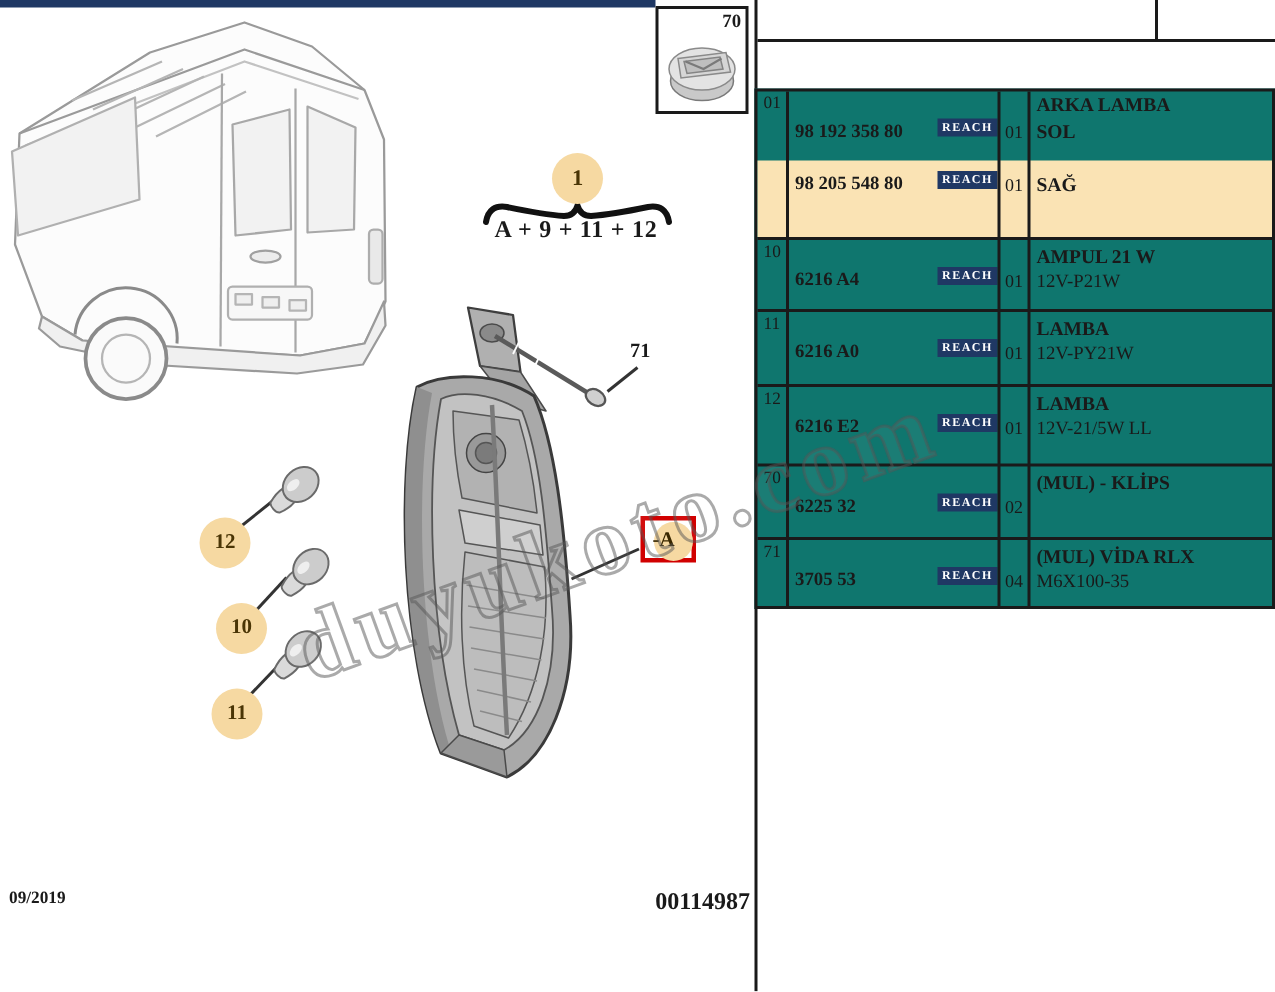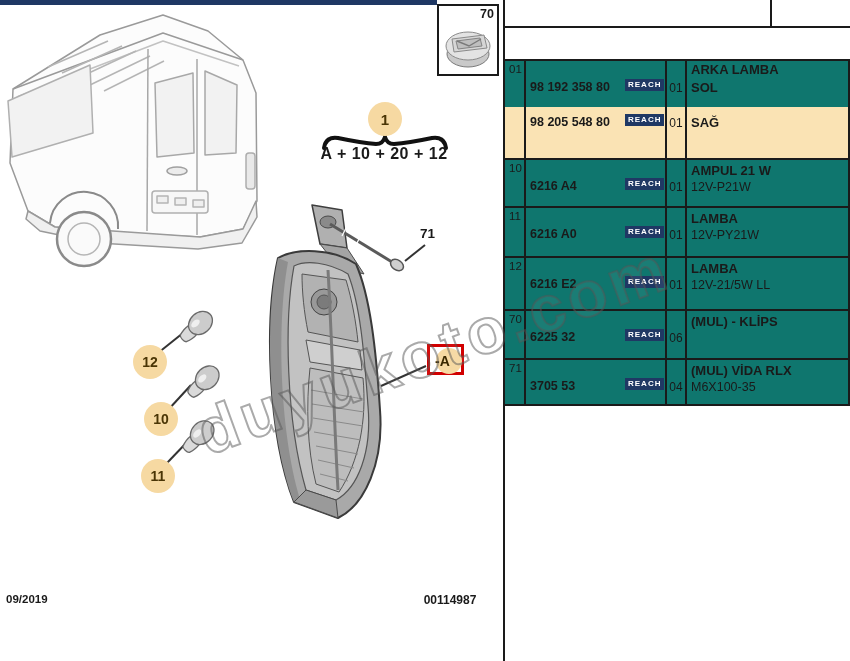--- a/index.html
+++ b/index.html
@@ -1,17 +1,17 @@
 <!DOCTYPE html>
 <html><head>
 <meta charset="utf-8">
 <style>
   html,body{margin:0;padding:0;background:#ffffff;}
   #stage{position:relative;width:850px;height:661px;background:#fff;overflow:hidden;
-         font-family:Liberation Sans, sans-serif;color:#1a1a1a;}
+         font-family:Liberation Serif, serif;color:#1a1a1a;}
   
   .topbar{position:absolute;left:0;top:0;width:437px;height:5px;background:#1f3864;}
   .vline-main{position:absolute;left:503px;top:0;width:2px;height:661px;background:#1a1a1a;}
   .hdr-vline{position:absolute;left:770px;top:0;width:2px;height:28px;background:#1a1a1a;}
   .hdr-bottom{position:absolute;left:505px;top:26px;width:345px;height:2px;background:#1a1a1a;}
   .hdr-text{position:absolute;left:512px;top:4px;font-size:17px;letter-spacing:.5px;white-space:nowrap;}
   .hdr-text b{font-weight:bold;}
   
   .clipbox{position:absolute;left:437px;top:4px;width:62px;height:72px;border:2px solid #1a1a1a;
            background:#fff;box-sizing:border-box;}
@@ -45,21 +45,21 @@
   .c11{left:141px;top:459px;width:34px;height:34px;font-size:14px;}
   .formula{position:absolute;left:320px;top:145px;width:128px;text-align:center;font-size:16px;
            font-weight:bold;letter-spacing:.5px;z-index:6;}
   .lbl71{position:absolute;left:420px;top:226px;font-size:13.5px;font-weight:bold;z-index:6;}
   .aref{position:absolute;left:427px;top:344px;width:37px;height:31px;border:3px solid #d10000;
         background:#fff;box-sizing:border-box;z-index:6;}
   .aref .dot{position:absolute;right:-1px;top:1px;width:26px;height:26px;border-radius:50%;background:#f6d9a2;}
   .aref .lbl{position:absolute;left:5px;top:6px;font-size:14px;font-weight:bold;color:#3a2800;z-index:2;}
   
   .f-date{position:absolute;left:6px;top:593px;font-size:11.5px;font-weight:bold;}
-  .f-doc{position:absolute;left:400px;top:593px;width:100px;text-align:center;font-size:12px;font-weight:bold;}
+  .f-doc{position:absolute;left:400px;top:593px;width:100px;text-align:right;font-size:16px;font-weight:bold;}
   
   .wm{position:absolute;left:200px;top:398px;font-size:64px;font-weight:bold;letter-spacing:5px;
       white-space:nowrap;transform:rotate(-20deg);transform-origin:0 50%;
       color:rgba(255,255,255,0.05);-webkit-text-stroke:2px rgba(85,85,85,0.5);
       z-index:50;pointer-events:none;}
   svg{position:absolute;}
 </style>
 </head>
 <body>
 
@@ -153,21 +153,21 @@
       <span class="badge">REACH</span>
       <span class="qty">01</span>
       <span class="desc1">LAMBA</span>
       <span class="desc2">12V-21/5W LL</span>
     </div>
 
     <div class="trow" style="height:49px">
       <span class="ref">70</span>
       <span class="part">6225 32</span>
       <span class="badge">REACH</span>
-      <span class="qty">06</span>
+      <span class="qty">02</span>
       <span class="desc1">(MUL) - KLİPS</span>
       <span class="desc2"></span>
     </div>
 
     <div class="trow" style="height:46px">
       <span class="ref">71</span>
       <span class="part">3705 53</span>
       <span class="badge">REACH</span>
       <span class="qty">04</span>
       <span class="desc1">(MUL) VİDA RLX</span>
@@ -231,21 +231,21 @@
       <ellipse cx="2" cy="-3" rx="5" ry="3" fill="#efefef" stroke="none"></ellipse>
     </g>
     <g transform="translate(198,437) rotate(-46)">
       <path d="M-17,-4.5 C-11,-6.5 -8,-6.5 -5,-6 L-5,6 C-8,6.5 -11,6.5 -17,4.5 C-19,3 -19,-3 -17,-4.5 Z" fill="#dadada" stroke="#6a6a6a" stroke-width="1.3"></path>
       <ellipse cx="6" cy="0" rx="13" ry="10.5" fill="#cccccc" stroke="#6a6a6a" stroke-width="1.3"></ellipse>
       <ellipse cx="2" cy="-3" rx="5" ry="3" fill="#efefef" stroke="none"></ellipse>
     </g>
   </svg>
 
   <div class="callout c1">1</div>
-  <div class="formula">A + 10 + 20 + 12</div>
+  <div class="formula">A + 9 + 11 + 12</div>
   <div class="callout c12">12</div>
   <div class="callout c10">10</div>
   <div class="callout c11">11</div>
   <div class="lbl71">71</div>
   <div class="aref">
     <div class="dot"></div>
     <span class="lbl">-A</span>
   </div>
 
   <div class="f-date">09/2019</div>

